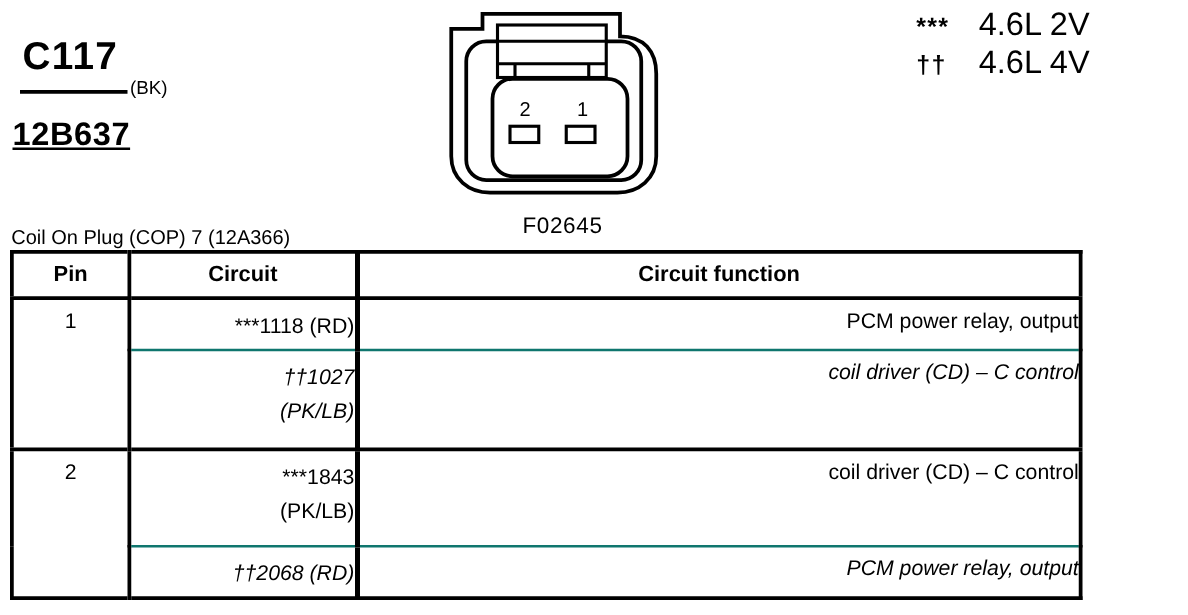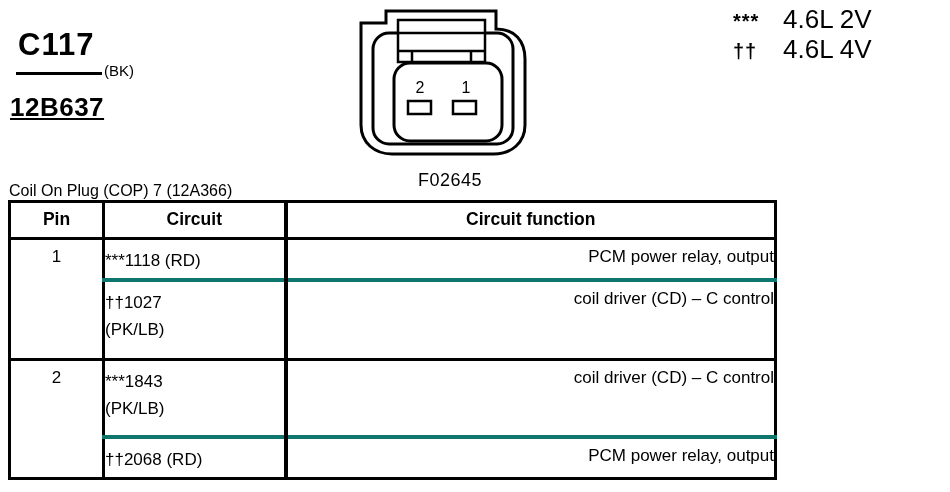--- a/index.html
+++ b/index.html
@@ -52,21 +52,21 @@
   .legend-row { display: flex; align-items: baseline; height: 30px; }
   .legend-symbol {
     width: 50px; font-size: 20px; font-weight: bold;
     letter-spacing: 1px;
   }
   .legend-label { font-size: 26px; }
 
   
   table.pinout {
     position: absolute; left: 8px; top: 200px;
-    width: 769px;
+    width: 858px;
     border-collapse: collapse;
     table-layout: fixed;
     font-size: 17px;
     border: 3px solid #000;
   }
   .pinout th, .pinout td {
     vertical-align: top;
     padding-top: 7px;
   }
   .pinout th {
@@ -74,31 +74,31 @@
     text-align: center;
     border-bottom: 3px solid #000;
     height: 37px; padding-top: 6px;
   }
   .col-pin     { width: 94px; }
   .col-circuit { width: 182px; }
   .pinout .v1 { border-right: 3px solid #000; }
   .pinout .v2 { border-right: 4px solid #000; margin-top: 44px; }
   .pin-cell { text-align: center; }
   .circuit-cell {
-    text-align: left;
+    text-align: right;
     white-space: pre-line;
     line-height: 1.6;
   }
   .function-cell { padding-left: 12px; text-align: right; }
   tr.row-1a td { height: 41px; }
   tr.row-1b td { height: 80px; }
   tr.row-2a td { height: 77px; }
   tr.row-2b td { height: 42px; }
   tr.group td { border-top: 3px solid #000; }
-  tr.sub td   { border-top: 4px solid #0f766e; }
+  tr.sub td   { border-top: 2px solid #0f766e; font-style: italic; }
 
   svg text {
     font-family: "Liberation Sans", "DejaVu Sans", sans-serif;
     font-size: 16px;
     fill: #000;
   }
 </style>
 </head>
 <body>
 

